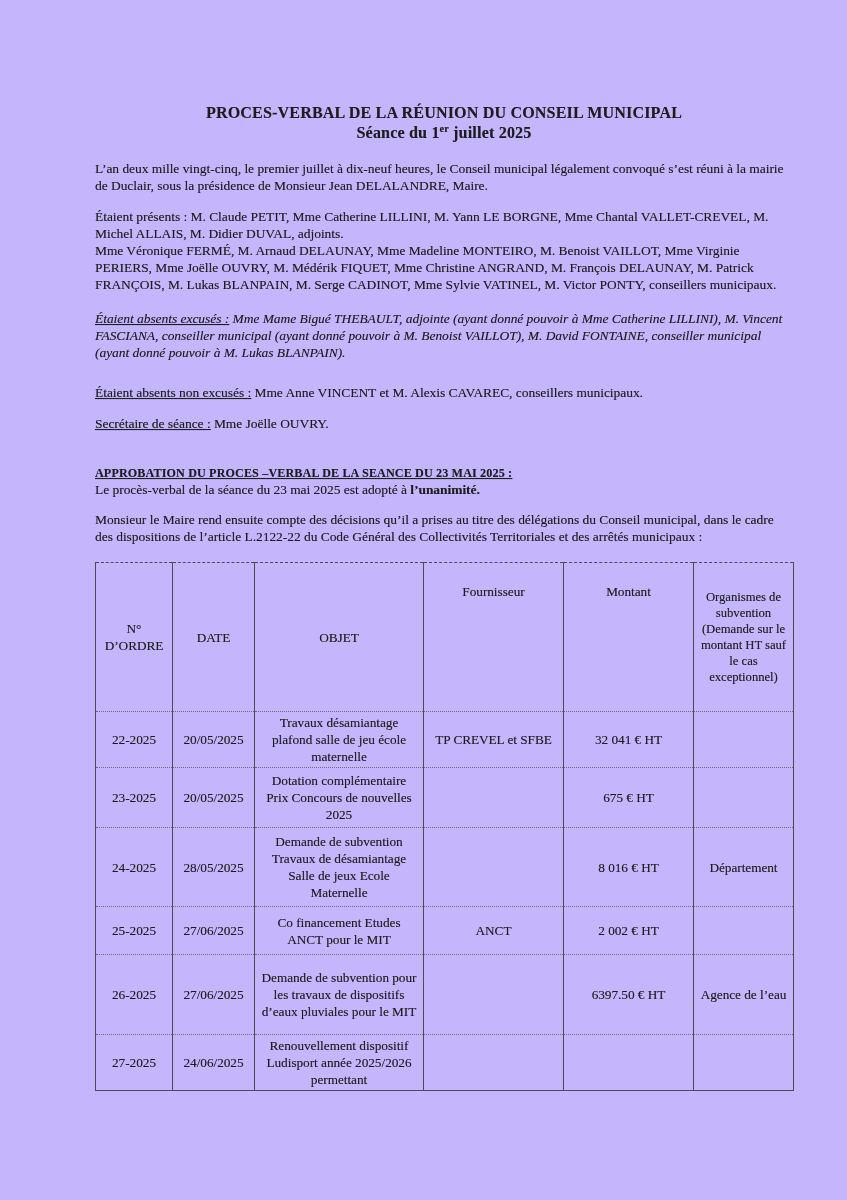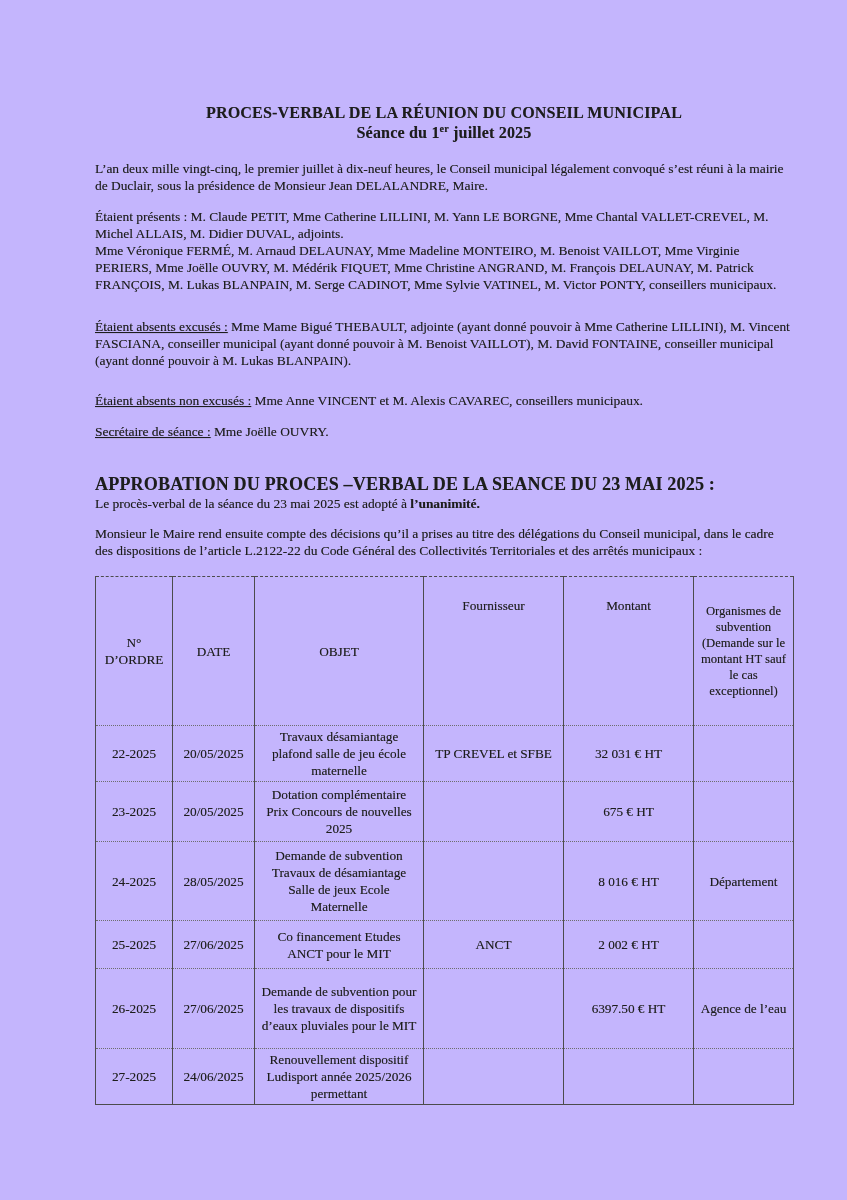--- a/index.html
+++ b/index.html
@@ -31,28 +31,29 @@
   }
   .doc-title sup{font-size:10px;vertical-align:super;line-height:0;}
   p{
     margin:0;
     font-size:13.4px;
     line-height:17px;
     text-align:left;
   }
   .p-intro{margin-top:17px;}
   .p-present{margin-top:14px;}
-  .p-excused{margin-top:25px;}
+  .p-excused{margin-top:17px;font-style:italic;}
   .p-unexcused{margin-top:23px;}
   .p-secretary{margin-top:14px;}
   .ul{text-decoration:underline;}
   .section-heading{
     margin:34px 0 0 0;
-    font-size:18px;
+    font-size:12px;
     font-weight:bold;
+    text-decoration:underline;
     letter-spacing:0.2px;
   }
   .p-result{}
   .p-deleg{margin-top:13px;}
   b{font-weight:bold;}
 
   table.decisions{
     margin-top:17px;
     border-collapse:collapse;
     table-layout:fixed;
@@ -128,21 +129,21 @@
           <th class="h-mont">Montant</th>
           <th class="h-org">Organismes de subvention (Demande sur le montant HT sauf le cas exceptionnel)</th>
         </tr>
       </thead>
       <tbody>
           <tr style="height: 48px;">
     <td class="cell-num">22-2025</td>
     <td class="cell-date">20/05/2025</td>
     <td class="cell-objet">Travaux désamiantage plafond salle de jeu école maternelle</td>
     <td class="cell-fourn">TP CREVEL et SFBE</td>
-    <td class="cell-mont">32 031 € HT</td>
+    <td class="cell-mont">32 041 € HT</td>
     <td class="cell-org"></td>
   </tr>
           <tr style="height: 60px;">
     <td class="cell-num">23-2025</td>
     <td class="cell-date">20/05/2025</td>
     <td class="cell-objet">Dotation complémentaire Prix Concours de nouvelles 2025</td>
     <td class="cell-fourn"></td>
     <td class="cell-mont">675 € HT</td>
     <td class="cell-org"></td>
   </tr>

